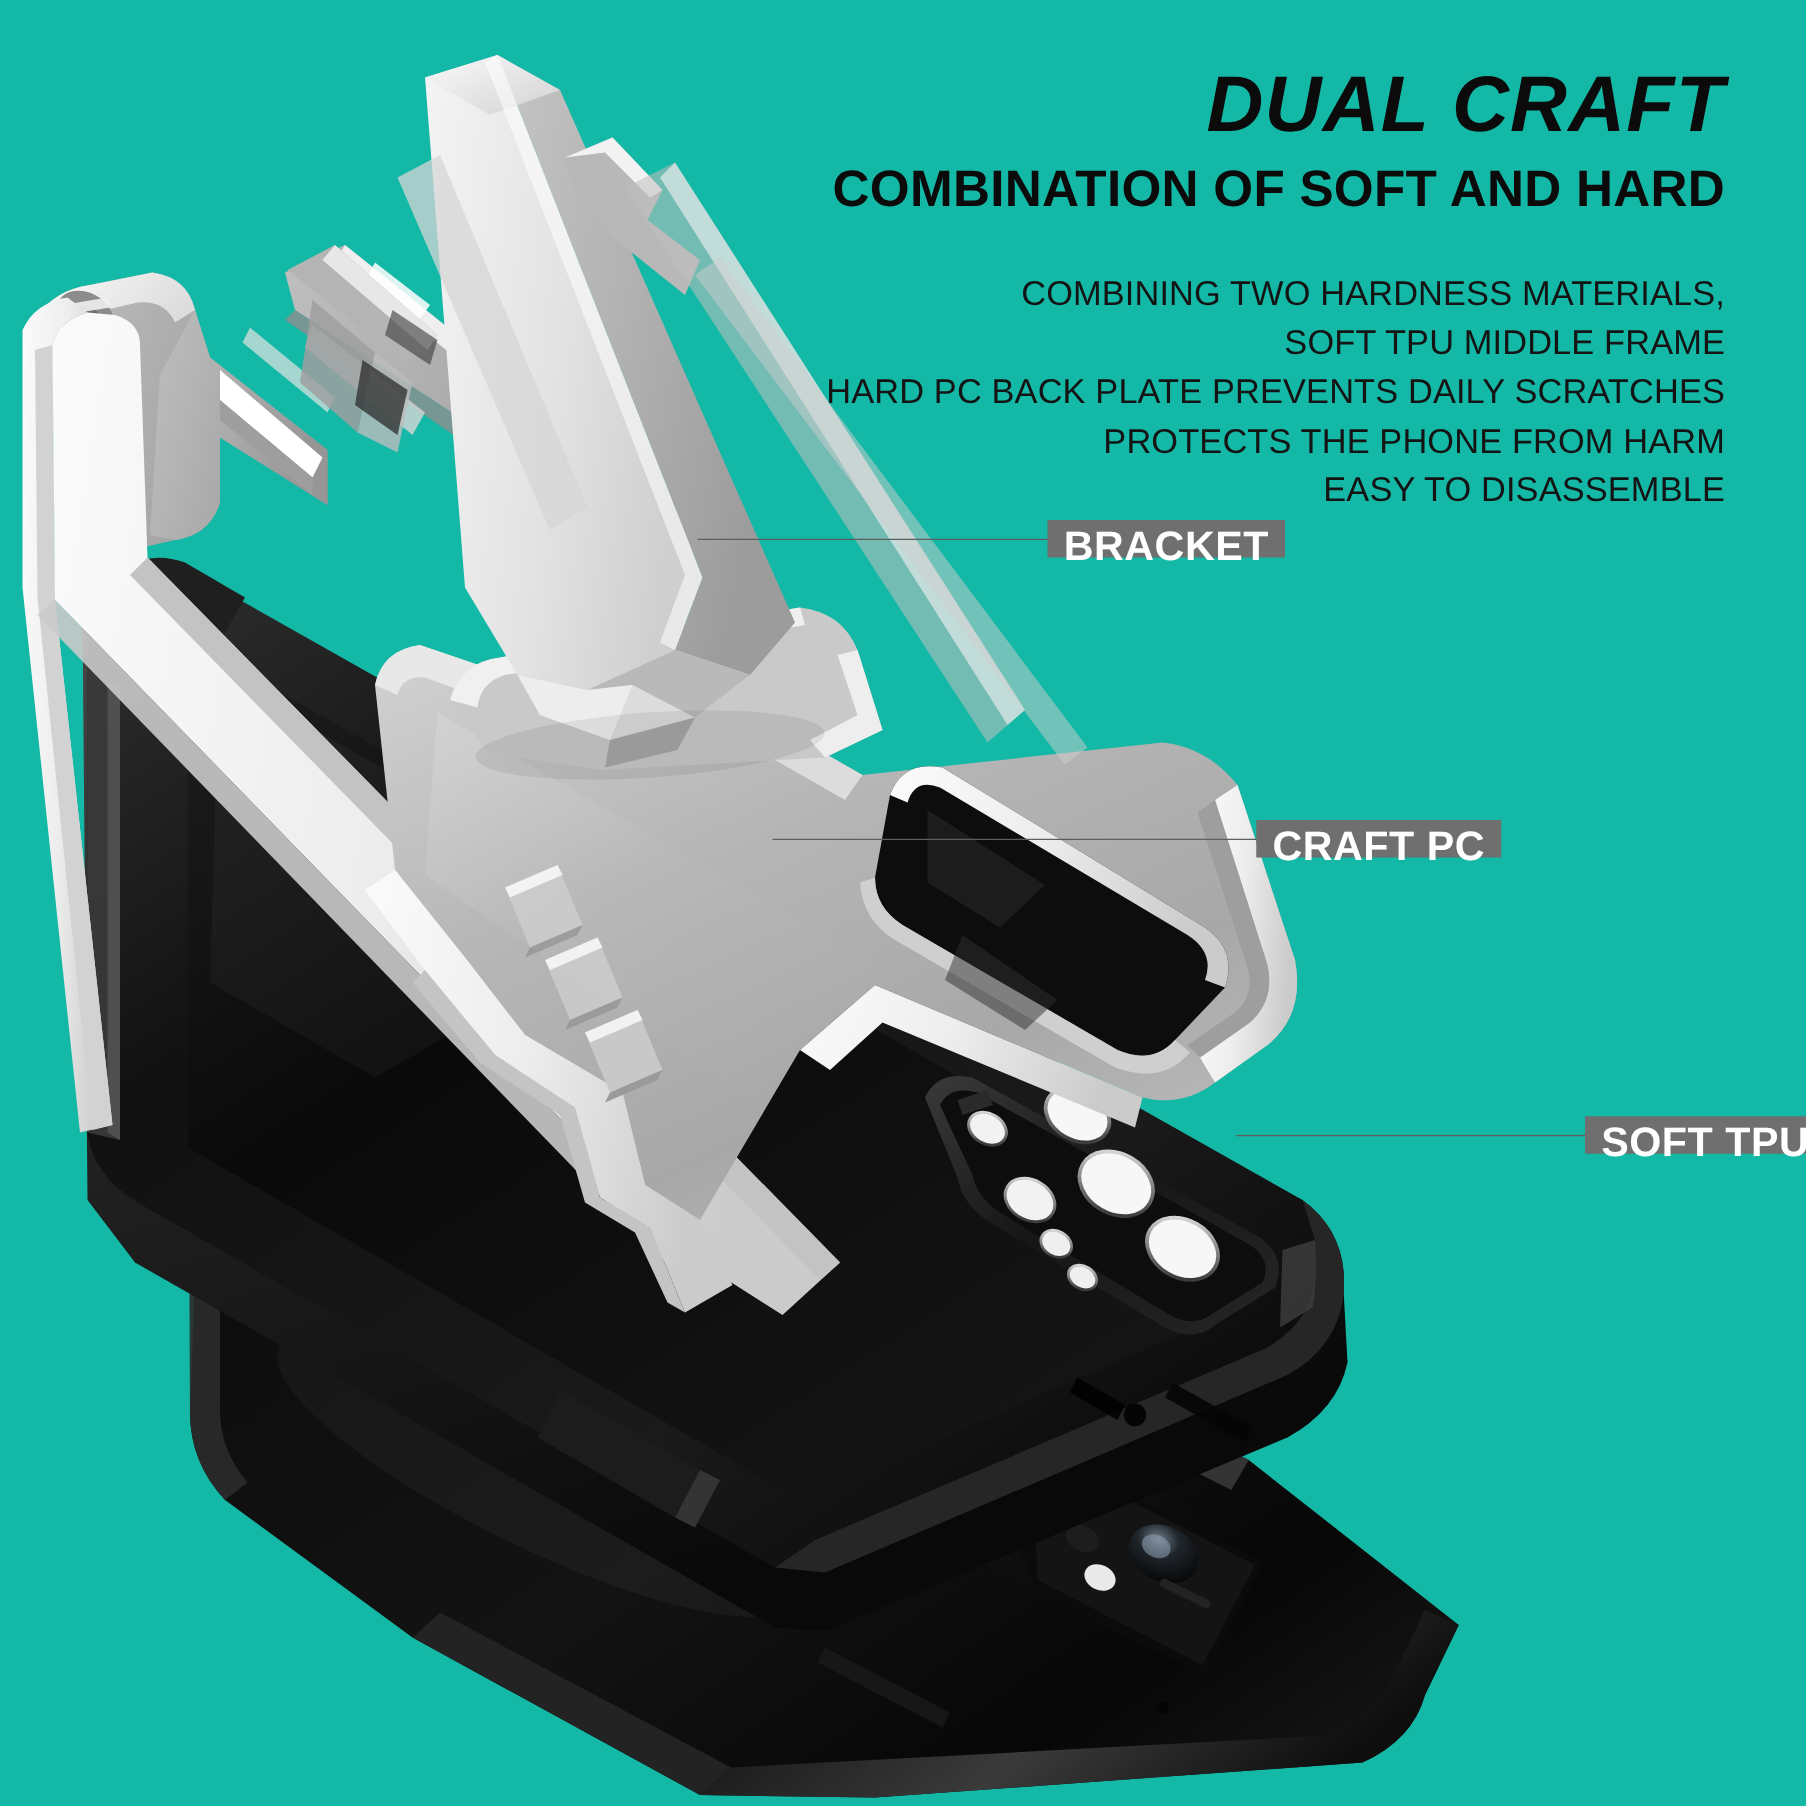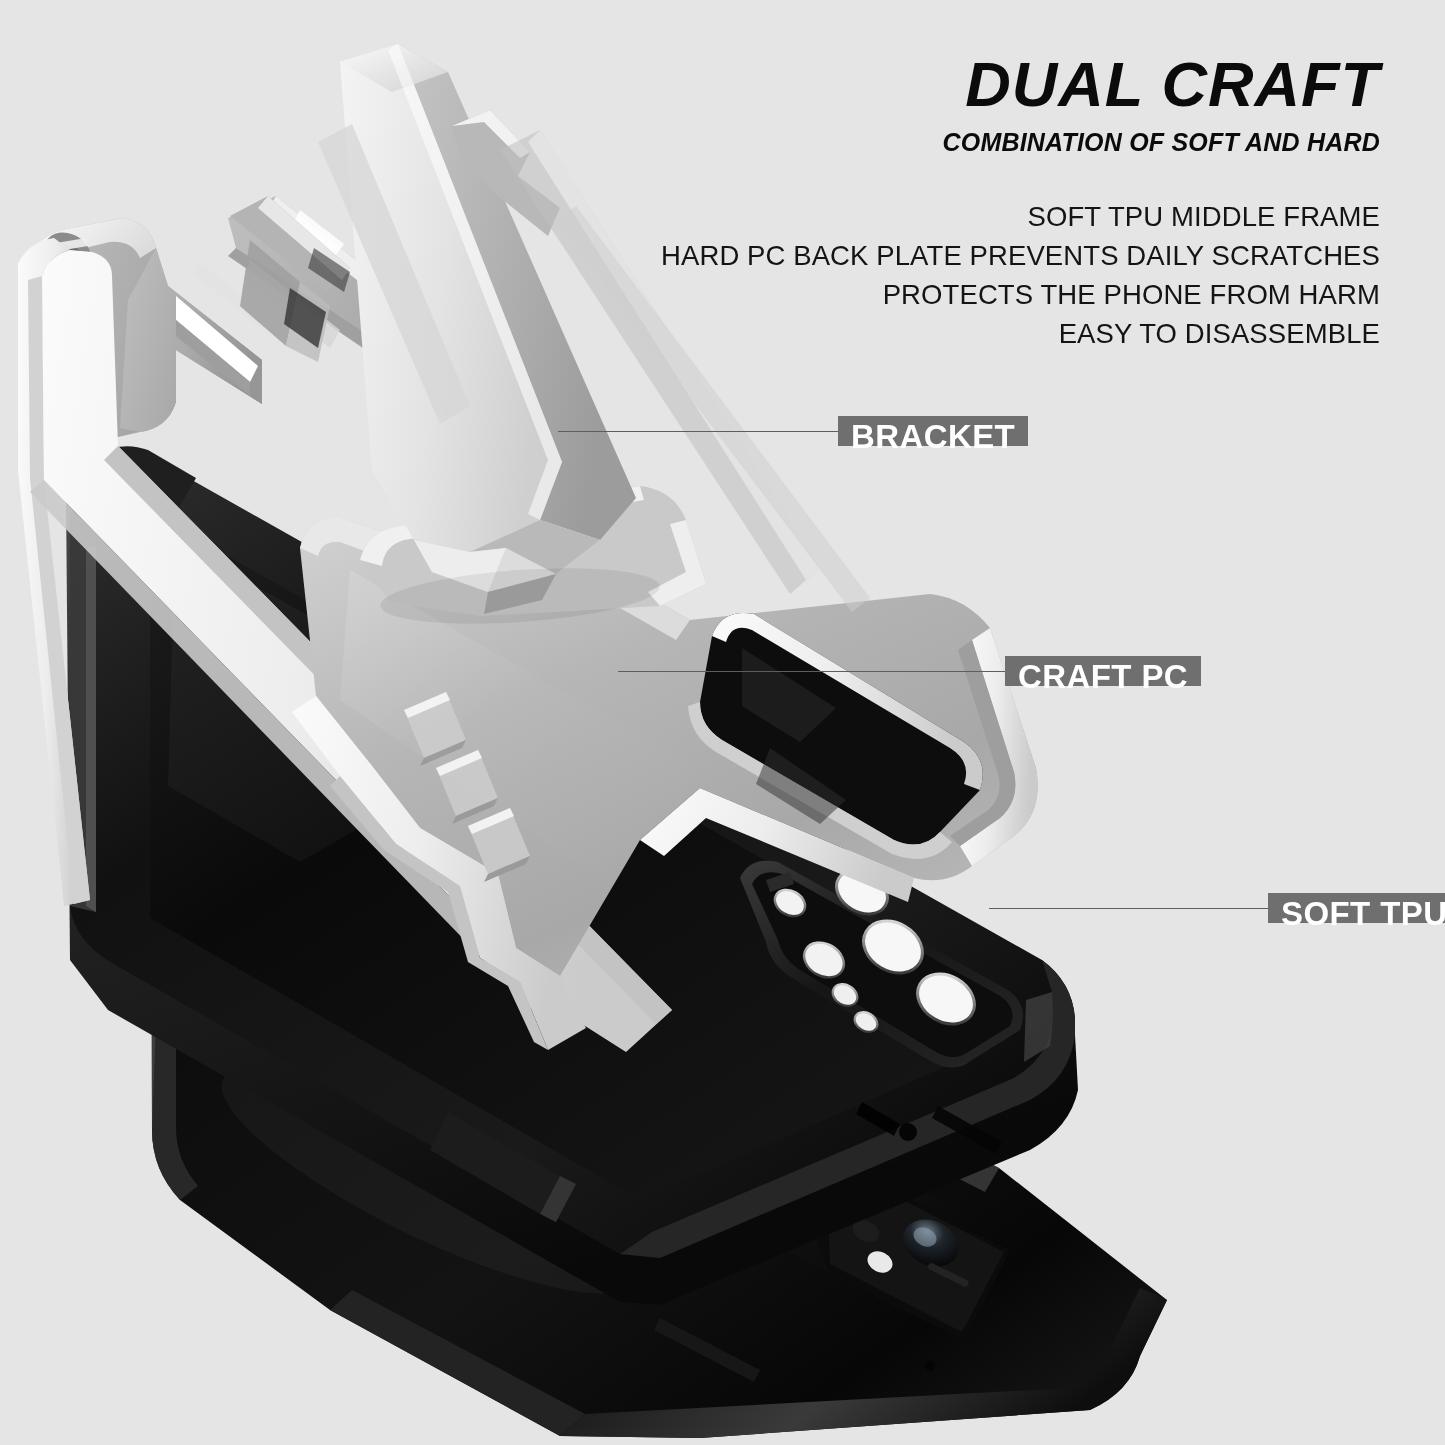--- a/index.html
+++ b/index.html
@@ -7,21 +7,21 @@
     padding: 0;
     background: #ffffff;
   }
   body {
     font-family: "Liberation Sans", sans-serif;
   }
   #infographic {
     position: relative;
     width: 1445px;
     height: 1445px;
-    background: #e5e5e5;
+    background: #14b8a6;
     overflow: hidden;
   }
 
   
   #product-art {
     position: absolute;
     left: 0;
     top: 0;
     width: 1445px;
     height: 1445px;
@@ -39,23 +39,22 @@
     font-size: 63px;
     font-weight: bold;
     font-style: italic;
     letter-spacing: 1px;
     color: #0b0b0b;
     line-height: 1.02;
     margin: 0;
     white-space: nowrap;
   }
   #subtitle {
-    font-size: 25px;
+    font-size: 41px;
     font-weight: bold;
-    font-style: italic;
     letter-spacing: 0.2px;
     color: #0b0b0b;
     line-height: 1.15;
     margin: 12px 0 0 0;
     white-space: nowrap;
   }
   #description {
     margin: 40px 0 0 0;
     font-size: 27.5px;
     font-weight: normal;
@@ -412,20 +411,21 @@
       <path d="M 556 220 L 576 206 L 870 598 L 852 612 Z" fill="#cecece" opacity="0.5"></path>
 
       <ellipse cx="520" cy="596" rx="140" ry="26" fill="#000000" opacity="0.07" transform="rotate(-4 520 596)"></ellipse>
     </g>
   </svg>
 
   <div id="text-block">
     <h1 id="title">DUAL CRAFT</h1>
     <h2 id="subtitle">COMBINATION OF SOFT AND HARD</h2>
     <p id="description">
+      <span class="desc-line">COMBINING TWO HARDNESS MATERIALS,</span>
       <span class="desc-line">SOFT TPU MIDDLE FRAME</span>
       <span class="desc-line">HARD PC BACK PLATE PREVENTS DAILY SCRATCHES</span>
       <span class="desc-line">PROTECTS THE PHONE FROM HARM</span>
       <span class="desc-line">EASY TO DISASSEMBLE</span>
     </p>
   </div>
 
   <div class="callout" id="callout-bracket" style="left: 558px; top: 410px;">
     <span class="callout-line" style="width: 280px;"></span>
     <span class="callout-chip">BRACKET</span>

